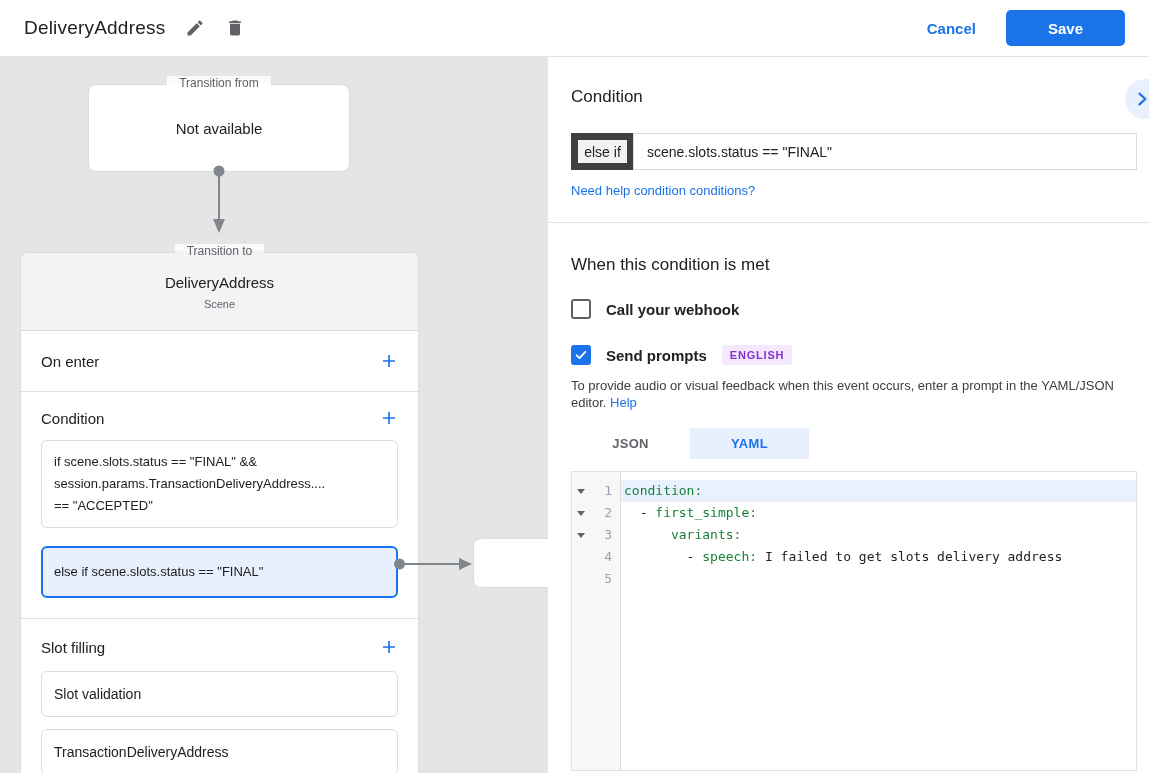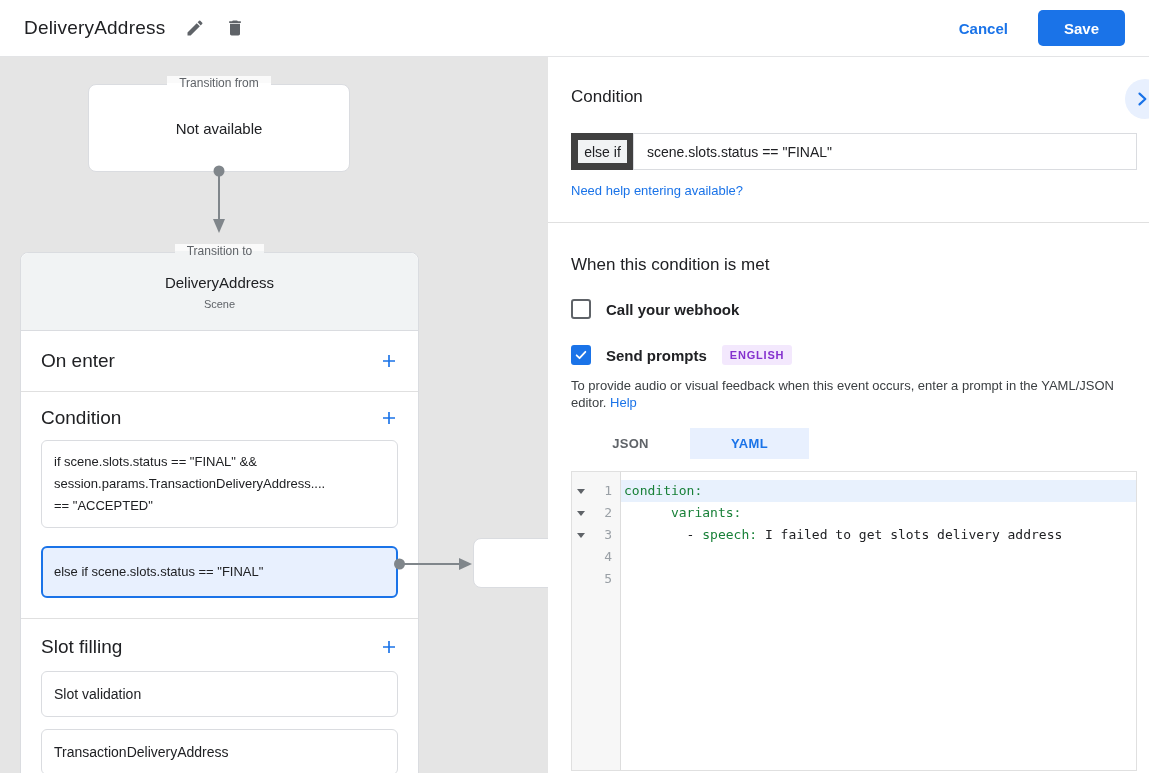--- a/index.html
+++ b/index.html
@@ -11,21 +11,21 @@
     border-bottom:1px solid #e3e4e6; background:#fff; }
   .header-title { font-size:19px; color:#202124; letter-spacing:.2px; }
   .icon-btn { border:none; background:transparent; cursor:pointer; padding:4px;
     display:flex; align-items:center; justify-content:center; }
   .icon-btn.edit { margin-left:16px; }
   .icon-btn.delete { margin-left:12px; }
   .header-actions { margin-left:auto; display:flex; align-items:center; }
   .btn-cancel { border:none; background:transparent; color:#1a73e8; font-size:15px;
     font-weight:700; cursor:pointer; margin-right:30px; font-family:inherit; }
   .btn-save { border:none; background:#1a73e8; color:#fff; font-size:15px; font-weight:700;
-    border-radius:5px; height:36px; padding:0 26px; cursor:pointer; font-family:inherit; }
+    border-radius:5px; height:36px; padding:0 42px; cursor:pointer; font-family:inherit; }
 
   
   .main { display:flex; height:716px; }
   .canvas { position:relative; width:548px; background:#e5e5e5; overflow:hidden; flex:none; }
   .panel { position:relative; flex:1; background:#fff; padding:0 12px 0 23px; overflow:hidden; }
 
   
   .node-legend { position:absolute; top:-9px; left:0; right:0; text-align:center;
     font-size:12px; color:#5f6368; pointer-events:none; }
   .node-legend span { display:inline-block; padding:0 12px; }
@@ -38,21 +38,21 @@
   .scene-card { position:absolute; left:20px; top:195px; width:399px; height:540px;
     background:#fff; border:1px solid #dadce0; border-radius:8px 8px 0 0; }
   .scene-card .node-legend span { background:linear-gradient(#fafafa 50%, #f1f3f4 50%); }
   .scene-header { height:78px; background:#f1f3f4; border-bottom:1px solid #dadce0;
     border-radius:8px 8px 0 0; text-align:center; padding-top:21px; }
   .scene-name { font-size:15px; color:#202124; }
   .scene-type { font-size:11px; color:#5f6368; margin-top:7px; }
 
   .card-row { display:flex; align-items:center; justify-content:space-between;
     height:61px; padding:0 20px; border-bottom:1px solid #e0e0e0; }
-  .card-row-label { font-size:19px; color:#202124; }
+  .card-row-label { font-size:15px; color:#202124; }
   .card-section { padding:12px 20px 20px 20px; border-bottom:1px solid #e0e0e0; }
   .card-section:last-child { border-bottom:none; }
   .section-head { display:flex; align-items:center; justify-content:space-between; height:28px; }
   .plus-btn { border:none; background:transparent; cursor:pointer; padding:0;
     display:flex; align-items:center; }
 
   .cond-box { margin-top:8px; border:1px solid #dadce0; border-radius:6px;
     padding:10px 12px; font-size:13px; line-height:22px; color:#202124;
     background:#fff; white-space:pre-line; cursor:pointer; }
   .cond-box.selected { margin-top:18px; border:2px solid #1a73e8; background:#e8f0fe;
@@ -235,21 +235,21 @@
       </span>
     </button>
 
     <div class="panel-heading h-condition">Condition</div>
 
     <div class="cond-input-row">
       <div class="cond-prefix">else if</div>
       <input class="cond-input" type="text" value="scene.slots.status == &quot;FINAL&quot;" style="">
     </div>
 
-    <a class="help-link" href="#">Need help entering available?</a>
+    <a class="help-link" href="#">Need help condition conditions?</a>
 
     <div class="divider"></div>
 
     <div class="panel-heading h-met">When this condition is met</div>
 
     <div class="check-row">
       <div class="checkbox"></div>
       <span class="check-label">Call your webhook</span>
     </div>
 
@@ -296,20 +296,21 @@
           <span class="fold-cell"></span>
           <span class="line-num">4</span>
         </div>
         <div class="gutter-row">
           <span class="fold-cell"></span>
           <span class="line-num">5</span>
         </div>
       </div>
       <div class="code">
         <div class="code-line active"><span class="yaml-plain"></span><span class="yaml-key">condition:</span><span class="yaml-plain"></span></div>
+        <div class="code-line"><span class="yaml-plain">  - </span><span class="yaml-key">first_simple:</span><span class="yaml-plain"></span></div>
         <div class="code-line"><span class="yaml-plain">      </span><span class="yaml-key">variants:</span><span class="yaml-plain"></span></div>
         <div class="code-line"><span class="yaml-plain">        - </span><span class="yaml-key">speech:</span><span class="yaml-plain"> I failed to get slots delivery address</span></div>
         <div class="code-line"><span class="yaml-plain"></span><span class="yaml-key"></span><span class="yaml-plain"></span></div>
       </div>
     </div>
 
   </div>
 </div>
 
 </body></html>

